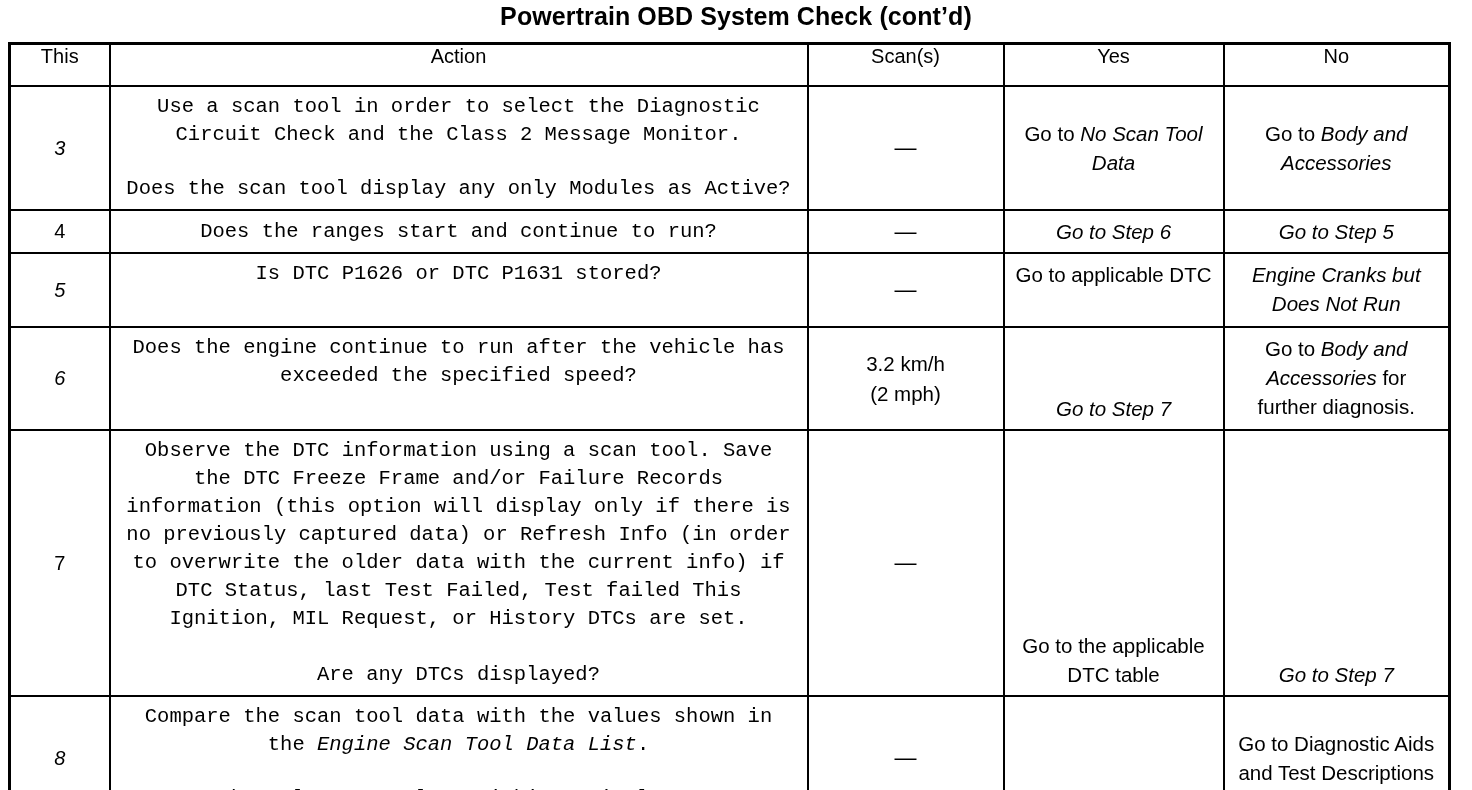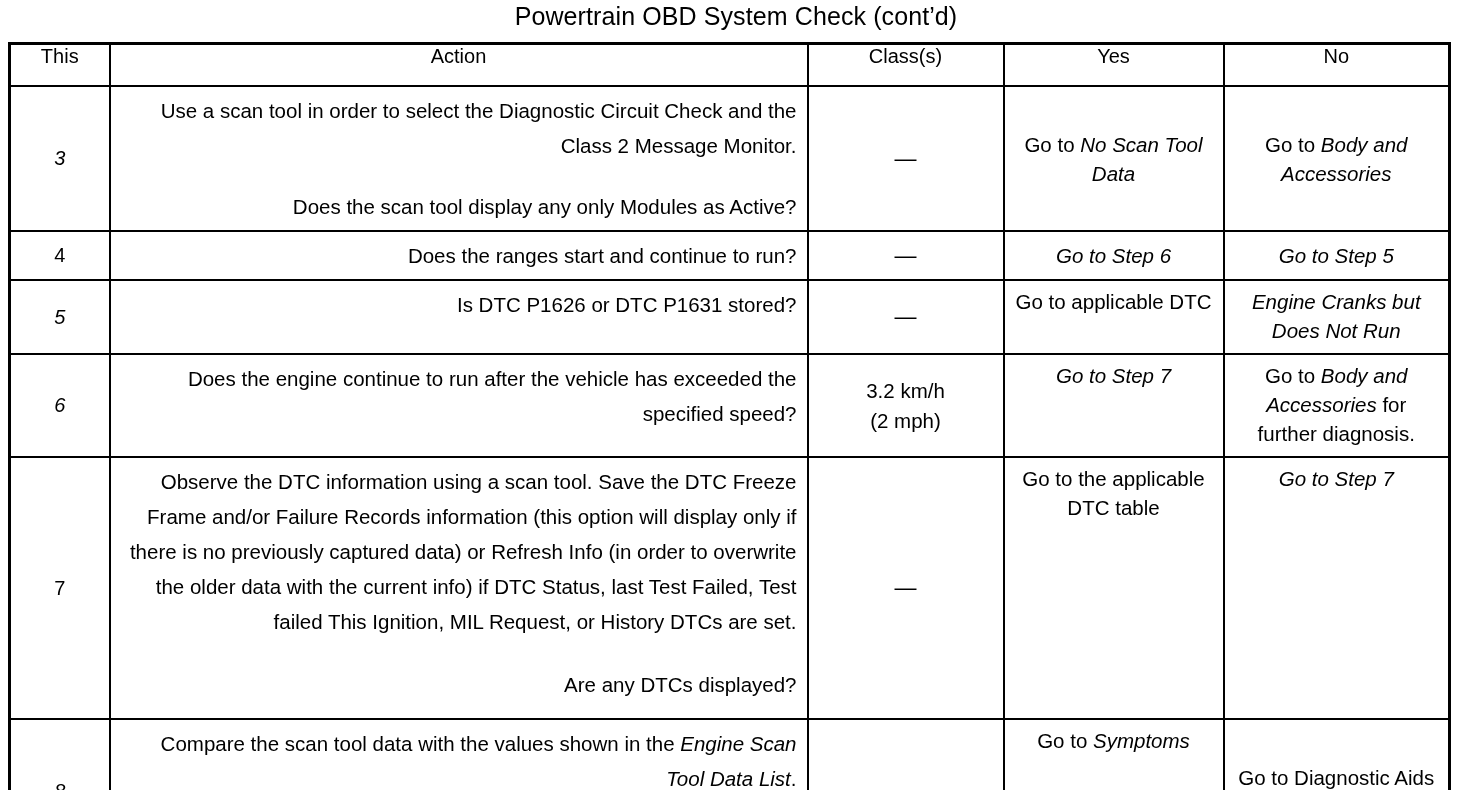--- a/index.html
+++ b/index.html
@@ -21,21 +21,21 @@
     height: 790px;
   }
 
   .doc-title {
     position: absolute;
     left: 0;
     top: 2px;
     width: 1472px;
     text-align: center;
     font-size: 25px;
-    font-weight: normal;
+    font-weight: bold;
     letter-spacing: 0.1px;
   }
 
   .table-wrap {
     position: absolute;
     left: 8px;
     top: 42px;
     width: 1440px;
   }
 
@@ -75,34 +75,35 @@
   .cell {
     box-sizing: border-box;
     padding: 6px 10px 6px 10px;
     height: 100%;
     display: flex;
     flex-direction: column;
   }
 
   .cell.center  { align-items: center; text-align: center; }
   .cell.vmid    { justify-content: center; }
-  .cell.vbottom { }
+  .cell.vbottom { justify-content: flex-end; }
   .cell.vtop    { justify-content: flex-start; }
 
   .step-num {
     font-size: 20px;
     text-align: center;
     width: 100%;
   }
   .step-num.ital { font-style: italic; }
 
   .action-text {
     font-size: 20.5px;
-    line-height: 35px;
-    text-align: right;
+    line-height: 28px;
+    text-align: center;
+    font-family: Liberation Mono, monospace;
   }
   .action-text .para2 { margin-top: 26px; }
   .action-text .para-tight { margin-top: 28px; }
 
   .val-text {
     font-size: 20.5px;
     line-height: 30px;
     text-align: center;
     width: 100%;
   }
@@ -146,21 +147,21 @@
         <col class="col-step">
         <col class="col-action">
         <col class="col-value">
         <col class="col-yes">
         <col class="col-no">
       </colgroup>
       <thead>
         <tr>
           <th>This</th>
           <th>Action</th>
-          <th>Class(s)</th>
+          <th>Scan(s)</th>
           <th>Yes</th>
           <th>No</th>
         </tr>
       </thead>
       <tbody>
 
         <tr class="r3">
           <td>
             <div class="cell center vmid inner-h">
               <div class="step-num ital">3</div>

